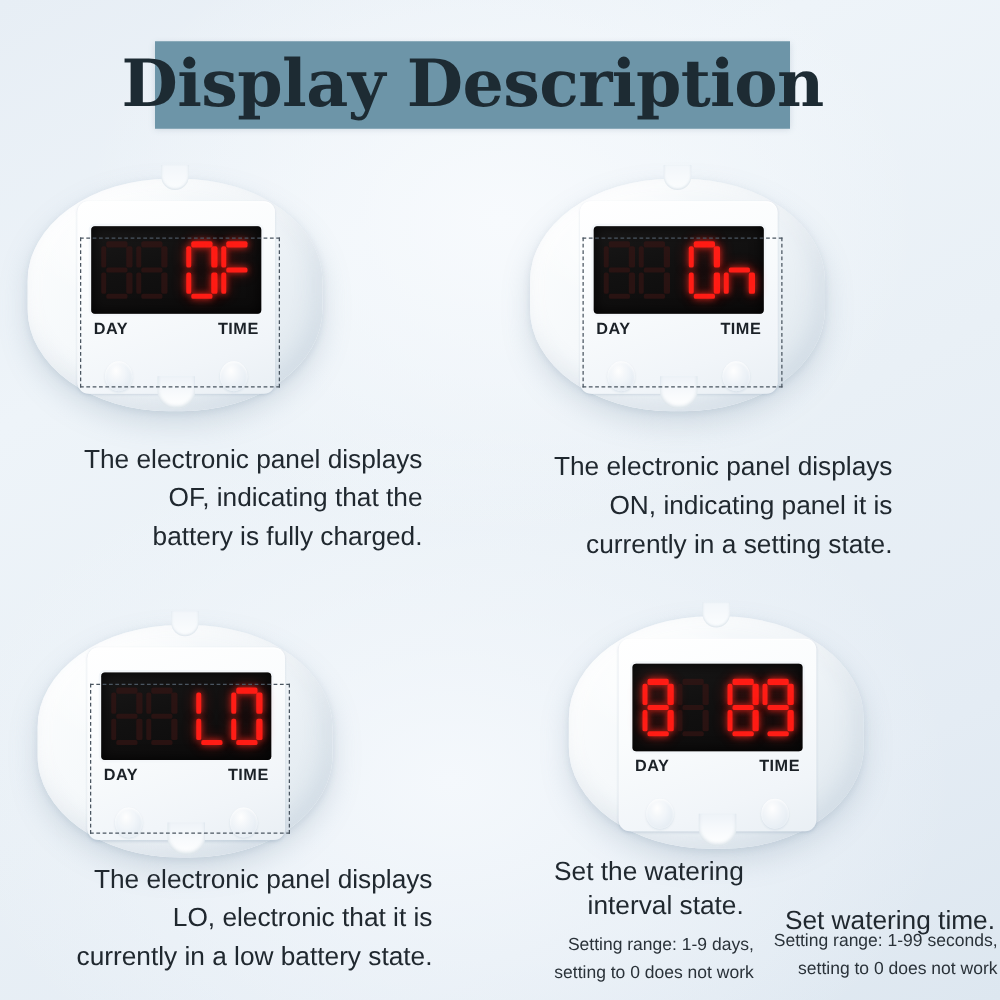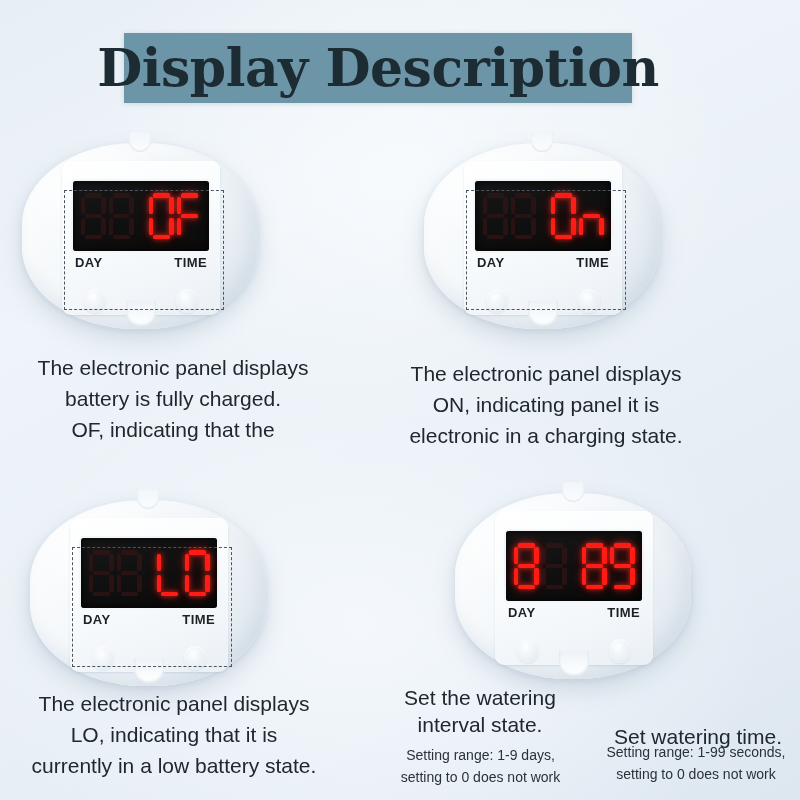--- a/index.html
+++ b/index.html
@@ -197,21 +197,21 @@
   
   .dash-box {
     position: absolute;
     border: 1.5px dashed #4a5560;
     pointer-events: none;
   }
 
   
   .caption {
     position: absolute;
-    text-align: center;
+    text-align: right;
     color: #20282f;
     font-family: "Liberation Sans", sans-serif;
   }
   .caption.big {
     font-size: 21px;
     line-height: 31px;
   }
   .caption.mid {
     font-size: 21px;
     line-height: 27px;
@@ -438,33 +438,33 @@
         </div>
         <div class="btn-bump left"></div>
         <div class="btn-bump right"></div>
         <div class="bottom-notch"></div>
       </div>
     </div>
   </div>
 
   <div class="caption big" style="left:8px; top:352px; width:330px;">
     <div>The electronic panel displays</div>
+    <div>OF, indicating that the</div>
     <div>battery is fully charged.</div>
-    <div>OF, indicating that the</div>
   </div>
 
   <div class="caption big" style="left:378px; top:358px; width:336px;">
     <div>The electronic panel displays</div>
     <div>ON, indicating panel it is</div>
-    <div>electronic in a charging state.</div>
+    <div>currently in a setting state.</div>
   </div>
 
   <div class="caption big" style="left:2px; top:688px; width:344px;">
     <div>The electronic panel displays</div>
-    <div>LO, indicating that it is</div>
+    <div>LO, electronic that it is</div>
     <div>currently in a low battery state.</div>
   </div>
 
   <div class="caption mid" style="left:365px; top:684px; width:230px;">
     <div>Set the watering</div>
     <div>interval state.</div>
   </div>
   <div class="caption small" style="left:358px; top:744px; width:245px;">
     <div>Setting range: 1-9 days,</div>
     <div>setting to 0 does not work</div>

